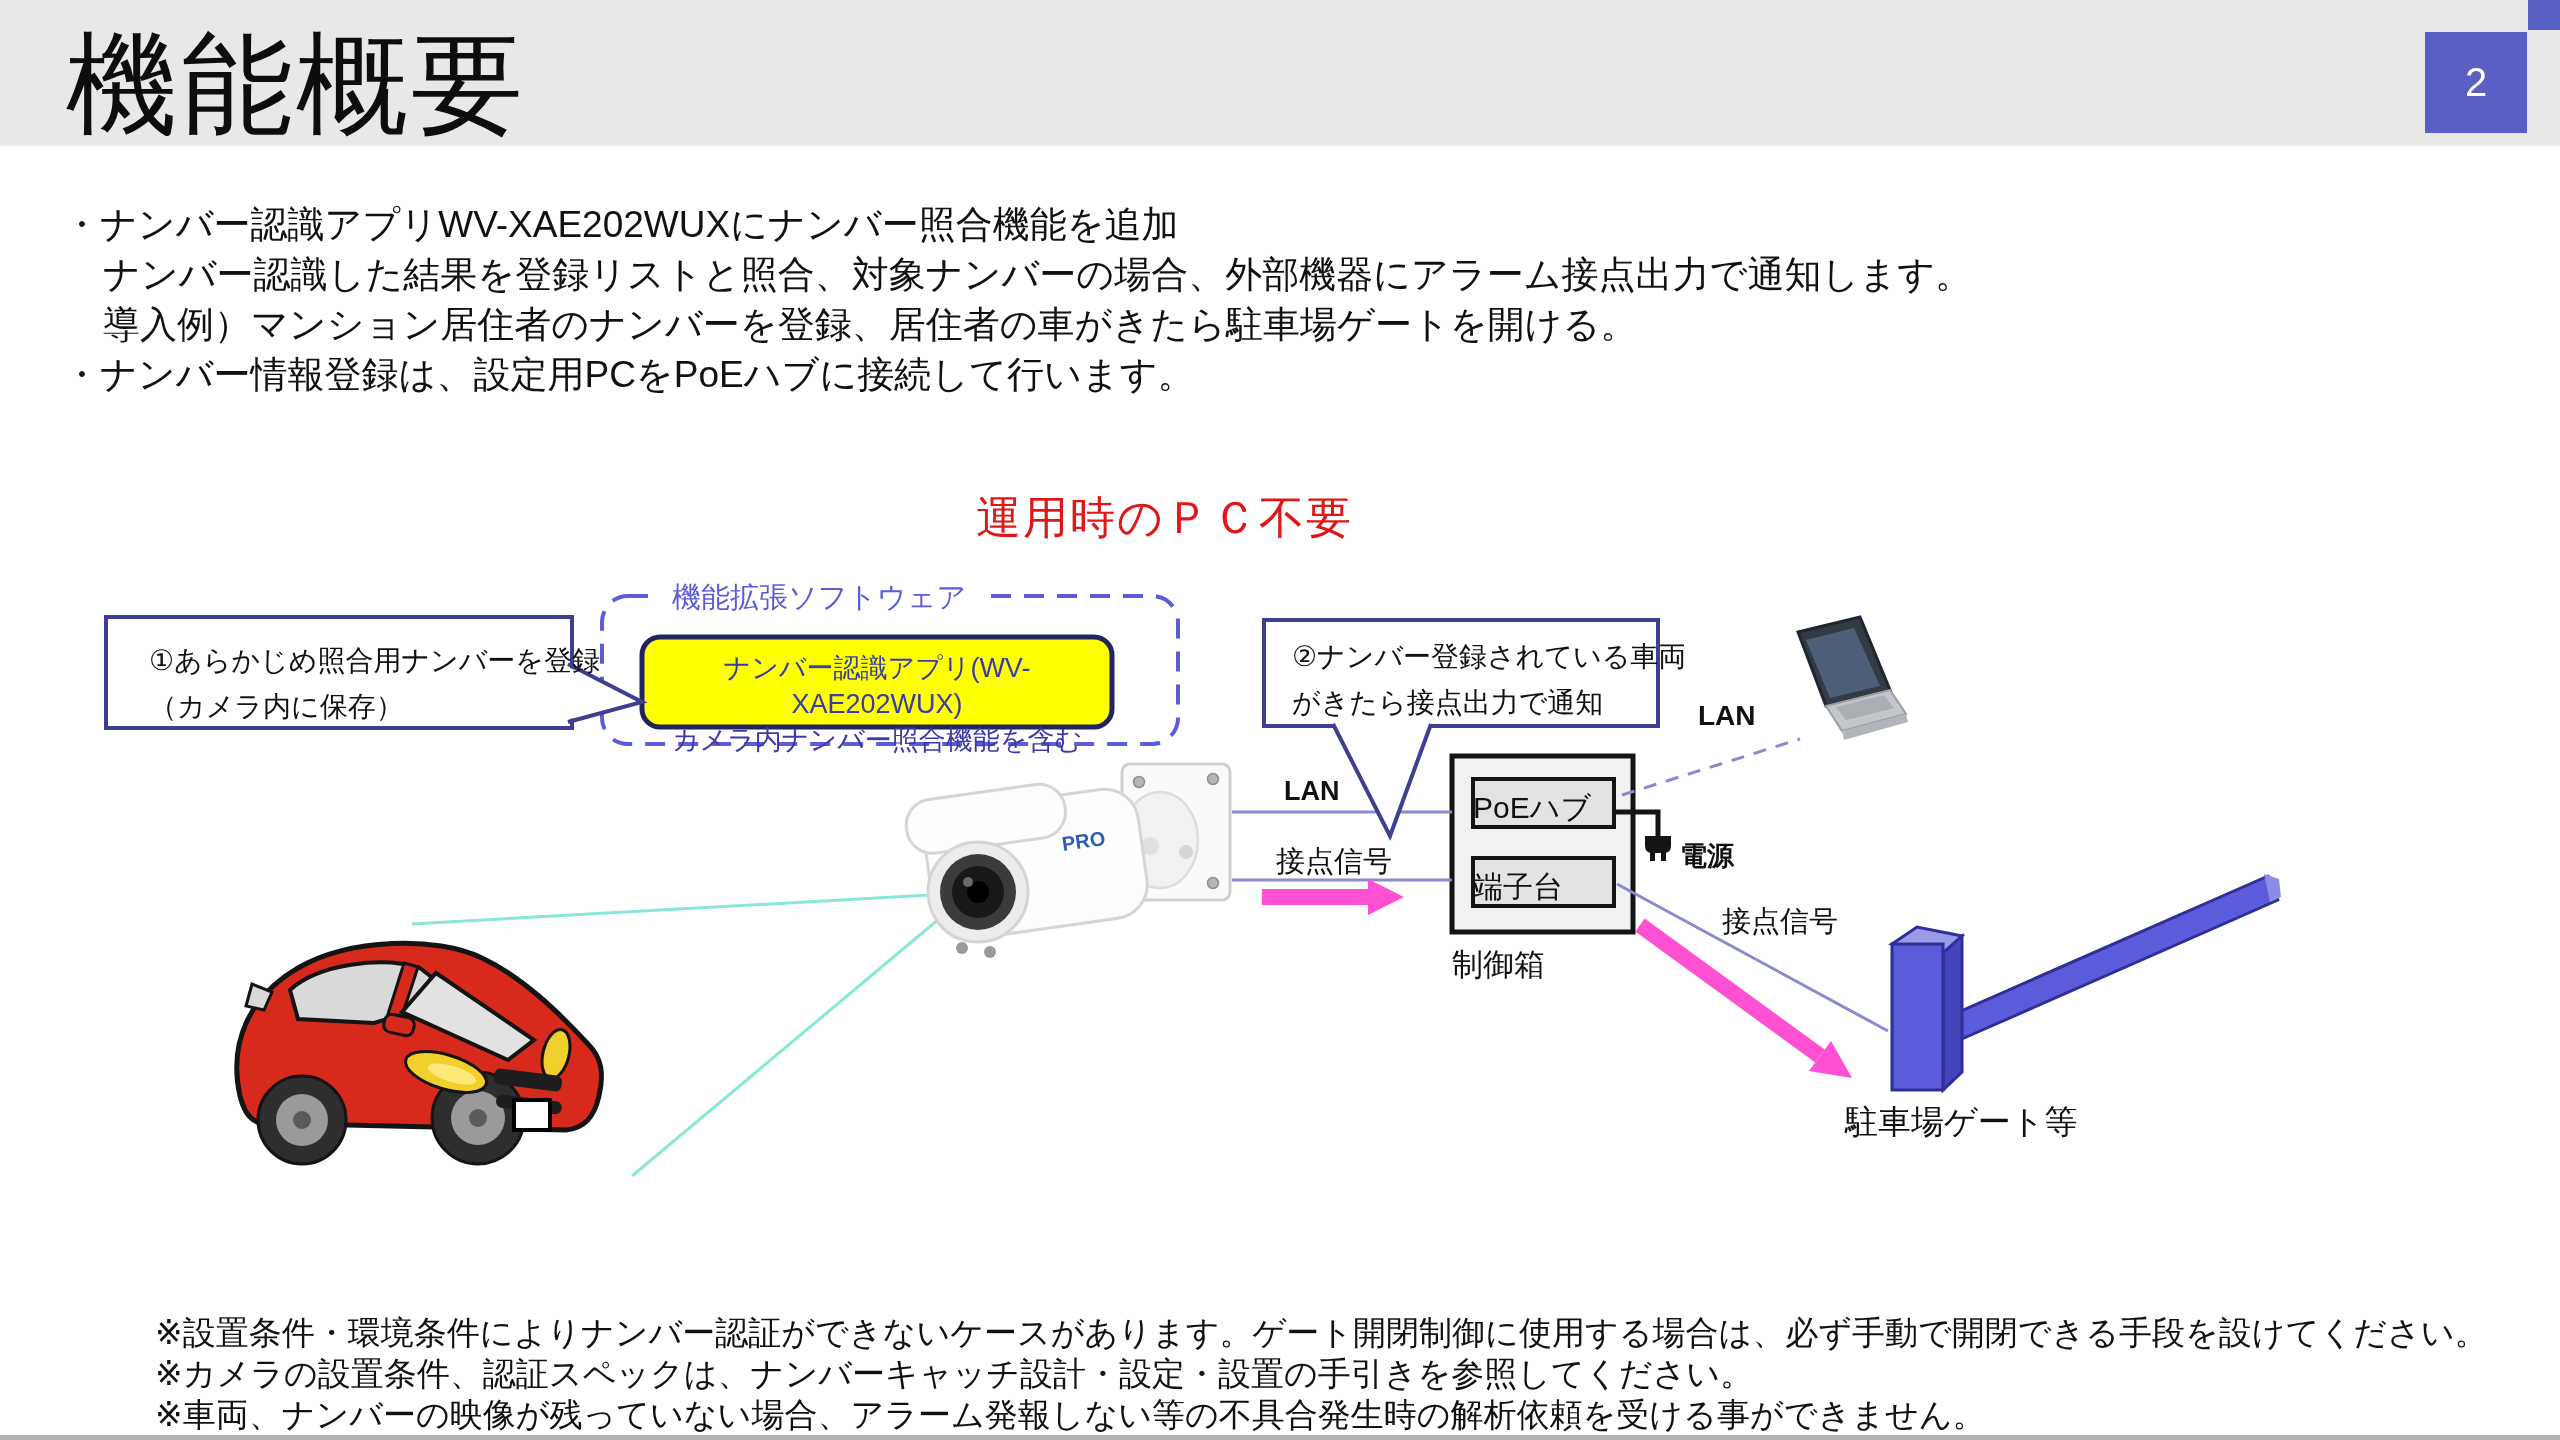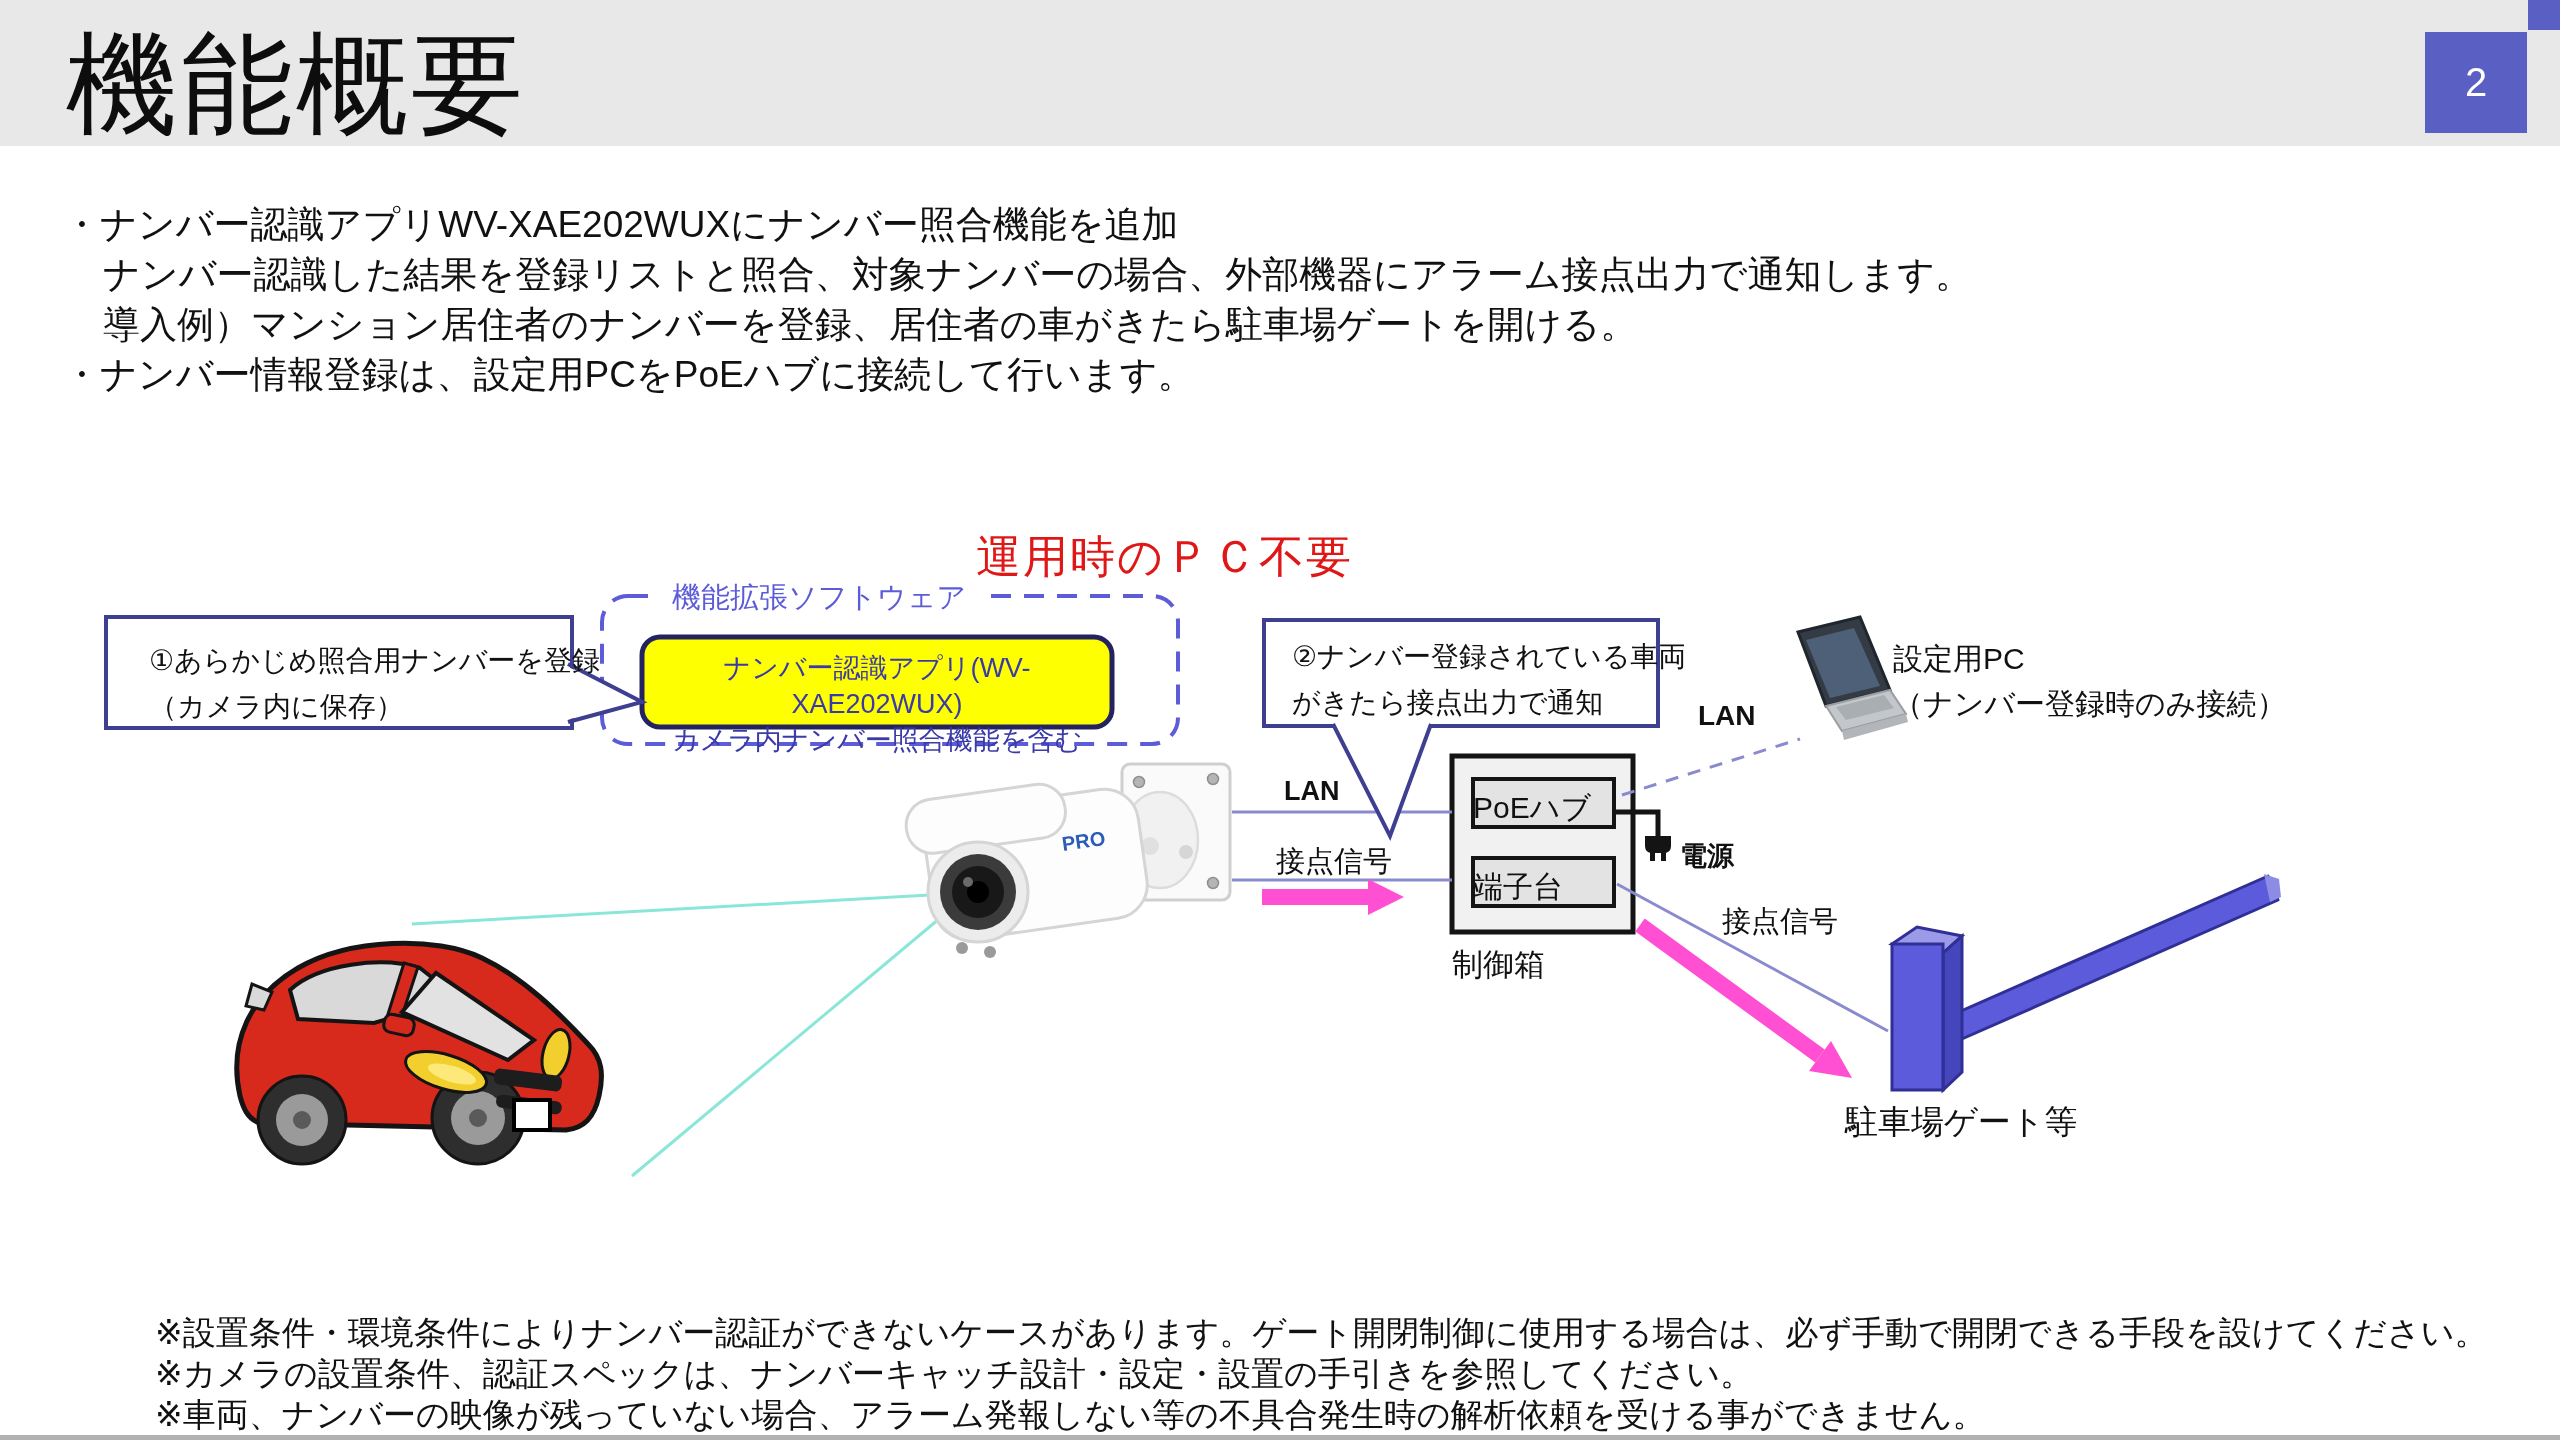--- a/index.html
+++ b/index.html
@@ -11,21 +11,21 @@
   .header-band{position:absolute;left:0;top:0;width:2560px;height:146px;background:#e8e8e8;z-index:1;}
   .page-title{position:absolute;left:66px;top:10px;font-size:112px;font-weight:normal;letter-spacing:3px;color:#0d0d0d;z-index:2;}
   .corner-sq{position:absolute;left:2528px;top:0;width:32px;height:30px;background:#5a5fc4;z-index:2;}
   .page-sq{position:absolute;left:2425px;top:32px;width:102px;height:101px;background:#5a5fc4;z-index:2;
            display:flex;align-items:center;justify-content:center;color:#fff;font-size:40px;}
   
   .intro{position:absolute;left:63px;top:200px;font-size:37px;line-height:50px;z-index:3;}
   .intro .line{white-space:nowrap;}
   .intro .indent{margin-left:40px;}
   
-  .headline{position:absolute;left:976px;top:488px;font-size:45px;letter-spacing:2px;color:#e01717;z-index:3;margin-top:39px;}
+  .headline{position:absolute;left:976px;top:488px;font-size:45px;letter-spacing:2px;color:#e01717;z-index:3;}
   
   .diagram{position:absolute;left:0;top:0;width:2560px;height:1440px;z-index:2;}
   
   .callout-text{font-size:28px;line-height:46px;}
   .ext-label{position:absolute;left:658px;top:578px;font-size:29px;color:#5c5cd8;background:#ffffff;
              padding:0 14px;z-index:3;white-space:nowrap;}
   .appbox-text{position:absolute;left:642px;top:650px;width:470px;text-align:center;font-size:27px;
                line-height:36px;color:#3a3aa8;z-index:3;}
   .small-label{font-size:27px;font-weight:bold;}
   .notes{position:absolute;left:155px;top:1312px;font-size:33px;line-height:41px;z-index:3;}
@@ -183,24 +183,20 @@
   <div class="txt small-label" style="left:1284px;top:776px;">LAN</div>
   <div class="txt" style="left:1276px;top:842px;font-size:29px;">接点信号</div>
   <div class="txt small-label" style="left:1698px;top:700px;font-size:28px;">LAN</div>
   <div class="txt" style="left:1722px;top:902px;font-size:29px;">接点信号</div>
 
   <div class="txt center" style="left:1473px;top:788px;width:141px;font-size:30px;">PoEハブ</div>
   <div class="txt center" style="left:1473px;top:867px;width:141px;font-size:30px;">端子台</div>
   <div class="txt center" style="left:1452px;top:944px;width:181px;font-size:31px;">制御箱</div>
   <div class="txt small-label" style="left:1680px;top:838px;">電源</div>
 
-  <div class="txt" style="left:1893px;top:636px;font-size:30px;line-height:45px;">
-    <div>設定用PC</div>
-    <div>（ナンバー登録時のみ接続）</div>
-  </div>
 
   <div class="txt" style="left:1845px;top:1100px;font-size:33px;">駐車場ゲート等</div>
 
   <div class="notes">
     <div>※設置条件・環境条件によりナンバー認証ができないケースがあります。ゲート開閉制御に使用する場合は、必ず手動で開閉できる手段を設けてください。</div>
     <div>※カメラの設置条件、認証スペックは、ナンバーキャッチ設計・設定・設置の手引きを参照してください。</div>
     <div>※車両、ナンバーの映像が残っていない場合、アラーム発報しない等の不具合発生時の解析依頼を受ける事ができません。</div>
   </div>
 
   <div class="bottom-edge"></div>

